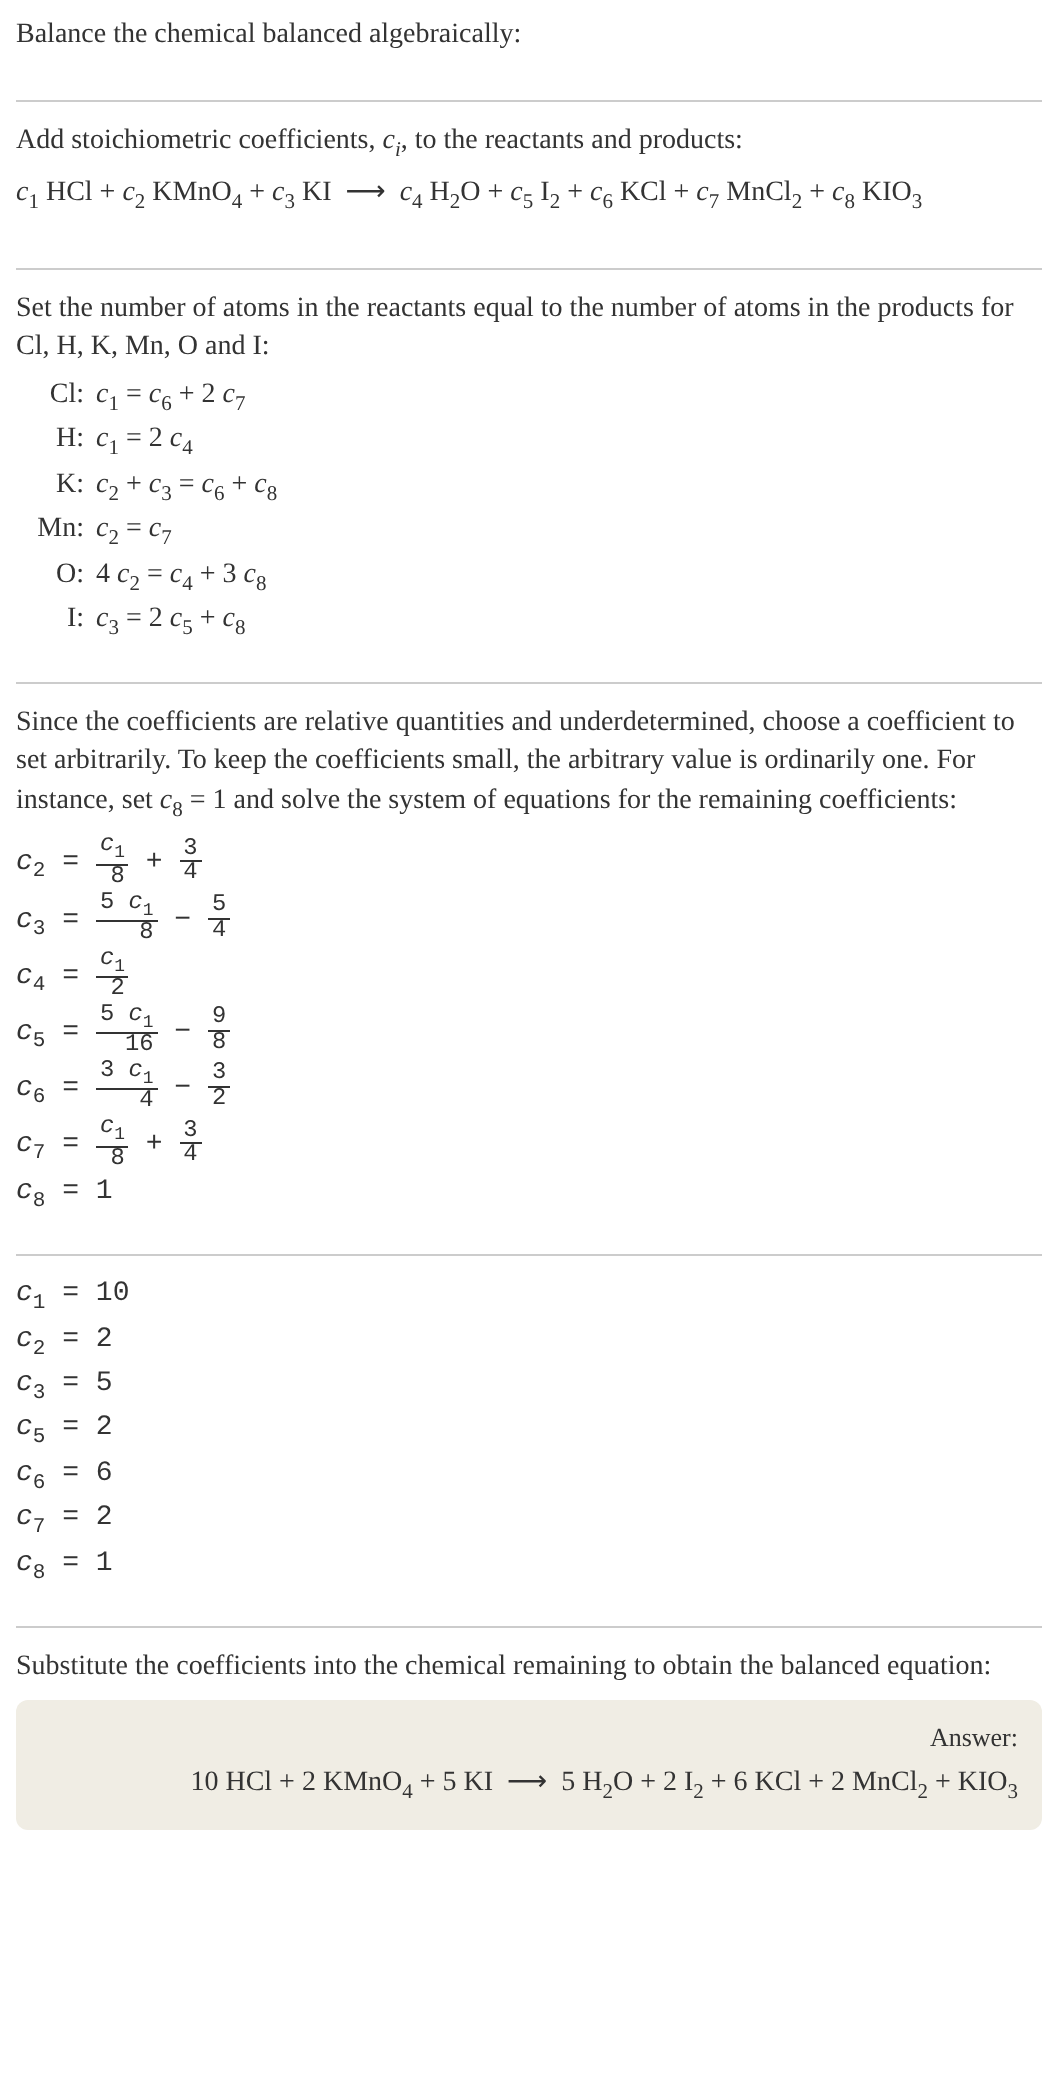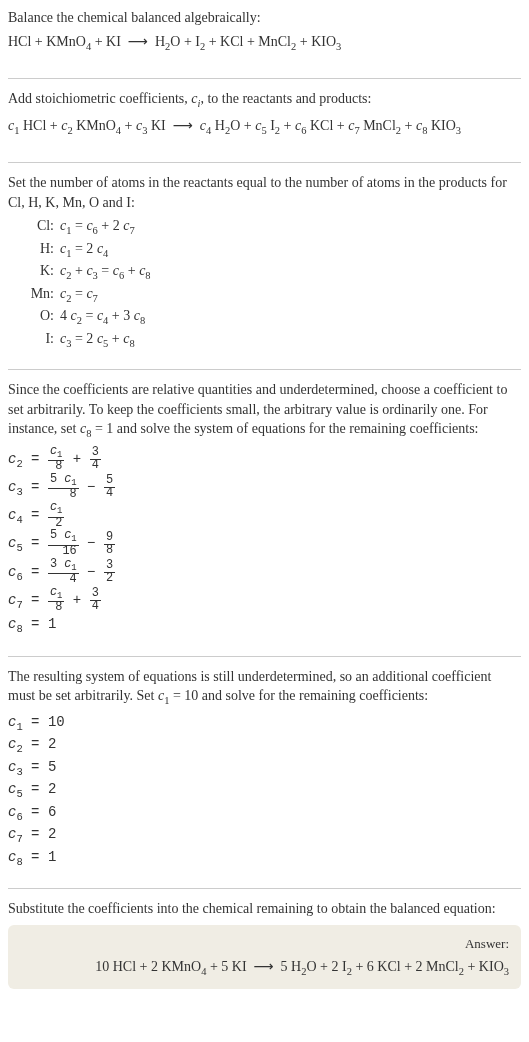--- a/index.html
+++ b/index.html
@@ -29,21 +29,21 @@
       margin-bottom: 4px;
     }
     .equation {
       margin: 2px 0 6px 0;
     }
     .sub {
       vertical-align: sub;
       font-size: 0.75em;
     }
     .atom-table {
-      margin-left: 20px;
+      margin-left: 8px;
       margin-top: 2px;
     }
     .atom-row {
       display: flex;
       align-items: baseline;
     }
     .atom-label {
       width: 32px;
       text-align: right;
       padding-right: 6px;
@@ -87,23 +87,20 @@
     }
     .italic {
       font-style: italic;
     }
   </style>
 </head>
 <body>
 
 <div class="section">
   <div class="intro">Balance the chemical balanced algebraically:</div>
-  <div class="equation">
-    HCl + KMnO<span class="sub">4</span> + KI &nbsp;⟶&nbsp; H<span class="sub">2</span>O + I<span class="sub">2</span> + KCl + MnCl<span class="sub">2</span> + KIO<span class="sub">3</span>
-  </div>
 </div>
 
 <hr>
 
 <div class="section">
   <div class="intro">
     Add stoichiometric coefficients, <span class="italic">c<span class="sub">i</span></span>, to the reactants and products:
   </div>
   <div class="equation">
     <span class="italic">c</span><span class="sub">1</span> HCl + <span class="italic">c</span><span class="sub">2</span> KMnO<span class="sub">4</span> + <span class="italic">c</span><span class="sub">3</span> KI &nbsp;⟶&nbsp; <span class="italic">c</span><span class="sub">4</span> H<span class="sub">2</span>O + <span class="italic">c</span><span class="sub">5</span> I<span class="sub">2</span> + <span class="italic">c</span><span class="sub">6</span> KCl + <span class="italic">c</span><span class="sub">7</span> MnCl<span class="sub">2</span> + <span class="italic">c</span><span class="sub">8</span> KIO<span class="sub">3</span>
@@ -169,23 +166,20 @@
     </div>
     <div class="coeff-row">
       <span class="italic">c</span><span class="sub">8</span> = 1
     </div>
   </div>
 </div>
 
 <hr>
 
 <div class="section">
-  <div class="intro">
-    The resulting system of equations is still underdetermined, so an additional coefficient must be set arbitrarily. Set <span class="italic">c</span><span class="sub">1</span> = 10 and solve for the remaining coefficients:
-  </div>
   <div class="coeff-list">
     <div class="coeff-row"><span class="italic">c</span><span class="sub">1</span> = 10</div>
     <div class="coeff-row"><span class="italic">c</span><span class="sub">2</span> = 2</div>
     <div class="coeff-row"><span class="italic">c</span><span class="sub">3</span> = 5</div>
     <div class="coeff-row"><span class="italic">c</span><span class="sub">5</span> = 2</div>
     <div class="coeff-row"><span class="italic">c</span><span class="sub">6</span> = 6</div>
     <div class="coeff-row"><span class="italic">c</span><span class="sub">7</span> = 2</div>
     <div class="coeff-row"><span class="italic">c</span><span class="sub">8</span> = 1</div>
   </div>
 </div>

